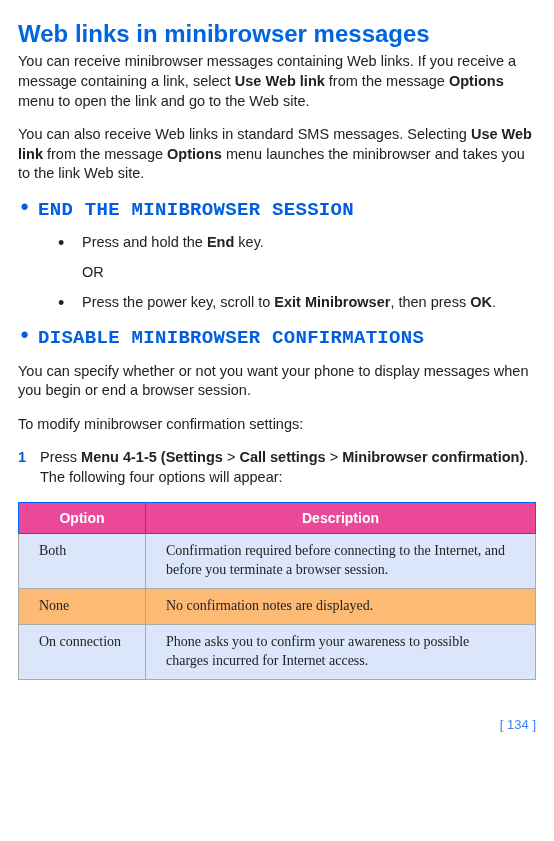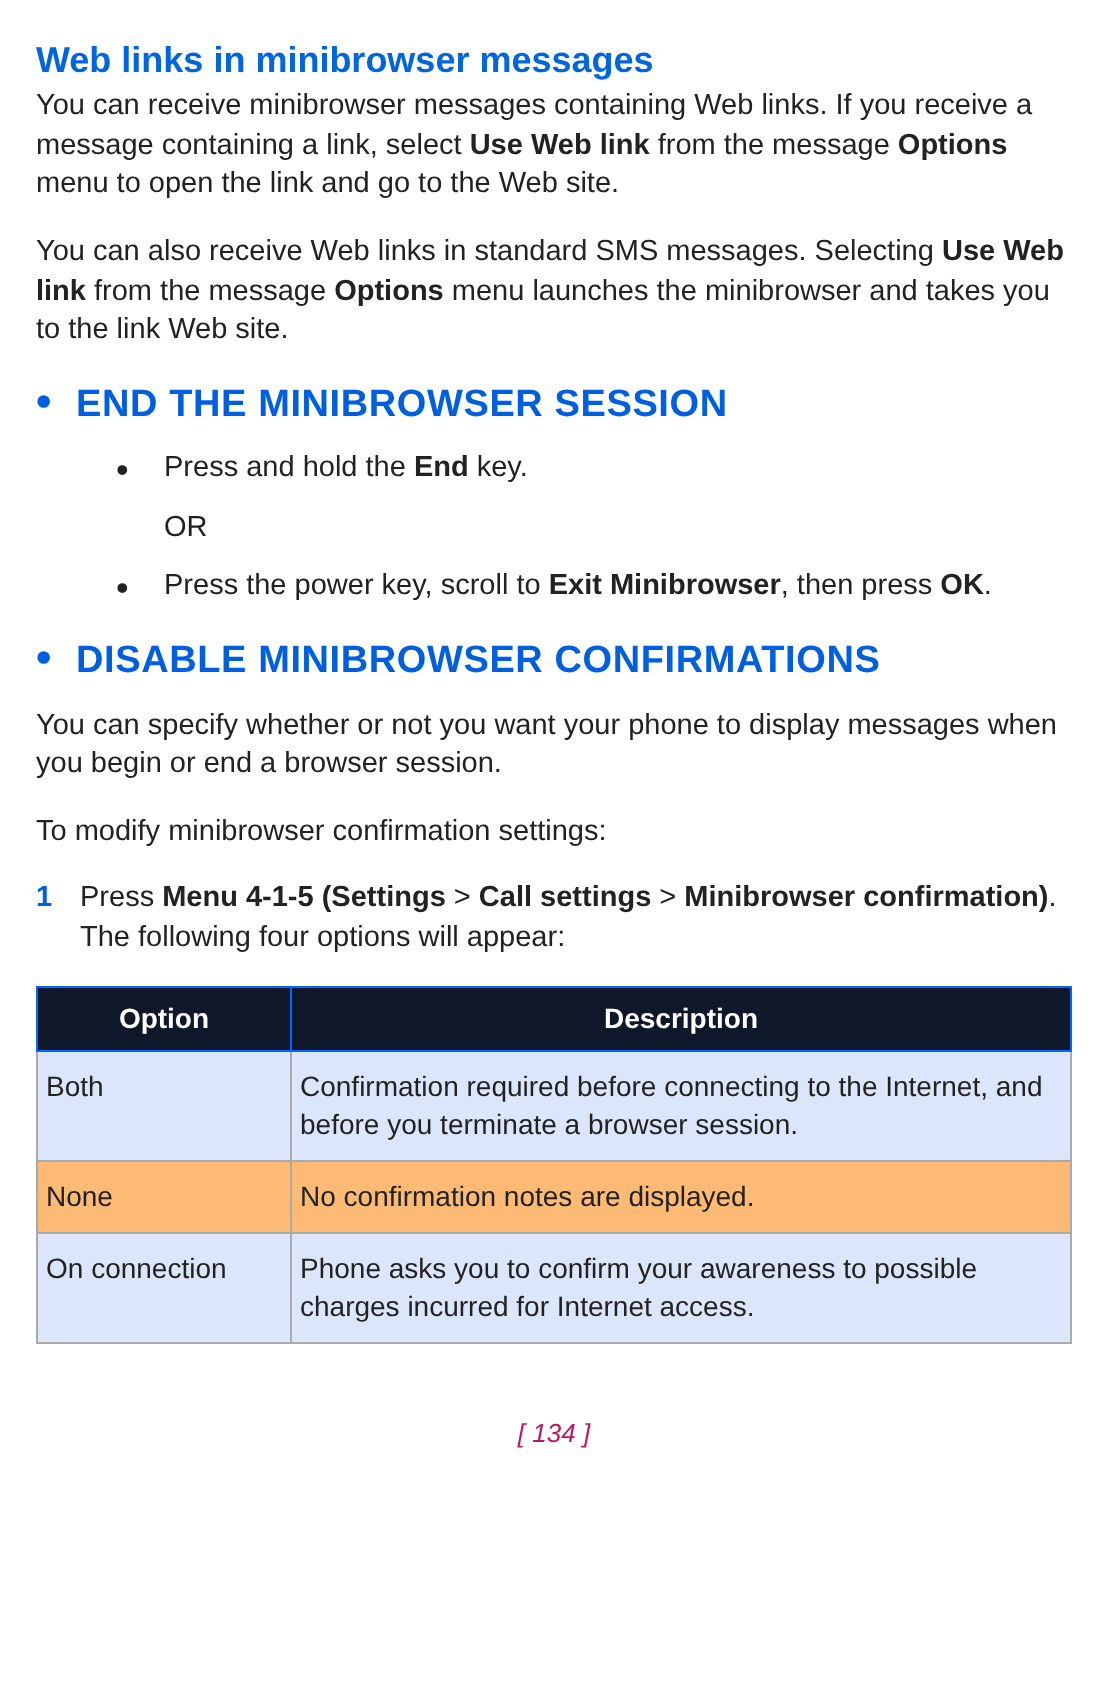--- a/index.html
+++ b/index.html
@@ -7,34 +7,35 @@
     padding: 18px 18px 10px 18px;
     font-family: "Trebuchet MS", "Lucida Grande", Arial, sans-serif;
     color: #222;
     width: 554px;
     box-sizing: border-box;
     font-size: 14.5px;
     line-height: 1.35;
   }
   h3.sub-heading {
     color: #0066e0;
-    font-size: 18px;
+    font-size: 24px;
     font-weight: bold;
     margin: 0 0 2px 0;
   }
   p {
     margin: 0 0 14px 0;
   }
   .bold { font-weight: bold; }
   h2.section-heading {
     color: #005fe0;
     font-size: 19px;
     font-weight: bold;
     margin: 14px 0 10px 0;
     letter-spacing: 0.3px;
+    font-family: Liberation Mono, monospace;
   }
   .bullet-prefix {
     color: #005fe0;
     font-weight: bold;
     display: inline-block;
     width: 20px;
     font-size: 22px;
     vertical-align: top;
     line-height: 1;
   }
@@ -59,41 +60,41 @@
   .or-line { padding-left: 64px; margin-bottom: 10px; }
   .step { margin: 0 0 14px 0; padding-left: 22px; position: relative; }
   .step .num { position: absolute; left: 0; color: #005fe0; font-weight: bold; }
   table.opt {
     border-collapse: collapse;
     width: 100%;
     margin-top: 6px;
     font-size: 14px;
   }
   table.opt th {
-    background: #0f172a;
+    background: #ec4899;
     color: #fff;
     font-weight: bold;
     padding: 6px 8px;
     text-align: center;
     border: 1px solid #0066ff;
   }
   table.opt th:first-child { width: 110px; }
   table.opt td {
-    padding: 8px 4px;
+    padding: 8px 20px;
     border: 1px solid #aaa;
     vertical-align: top;
+    font-family: Liberation Serif, serif;
   }
   tr.row-a td { background: #dbe6fb; }
   tr.row-b td { background: #fdba74; }
   .footer {
-    text-align: center;
-    color: #be185d;
+    text-align: right;
+    color: #3b82f6;
     font-size: 13px;
     margin-top: 36px;
-    font-style: italic;
   }
 </style>
 </head>
 <body>
 
 <h3 class="sub-heading">Web links in minibrowser messages</h3>
 
 <p>
   <span>You can receive minibrowser messages containing Web links. If you receive a message containing a link, select </span><span class="bold">Use Web link</span><span> from the message </span><span class="bold">Options</span><span> menu to open the link and go to the Web site.</span>
 </p>

